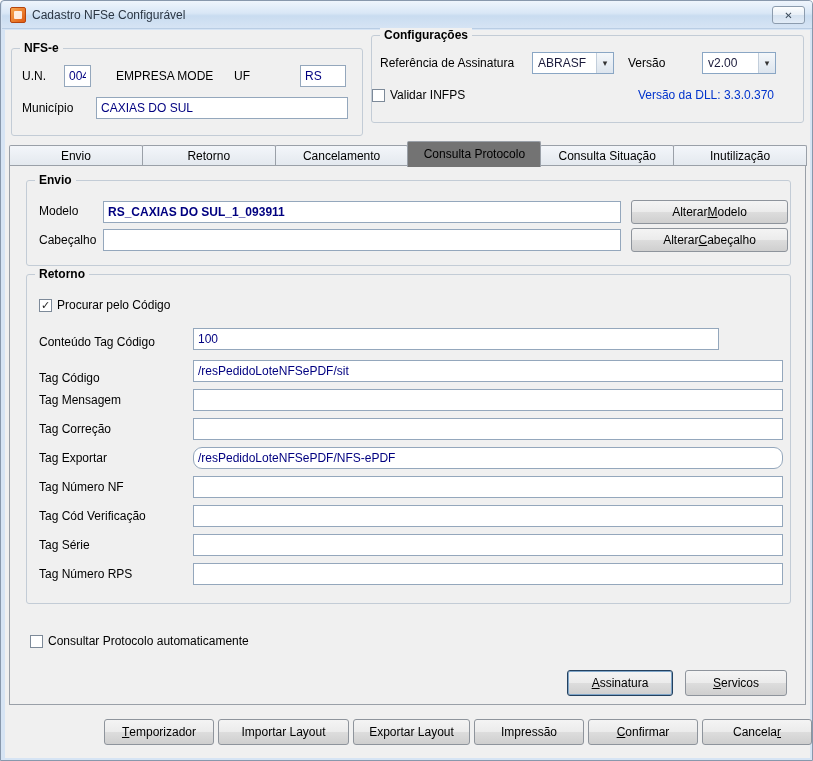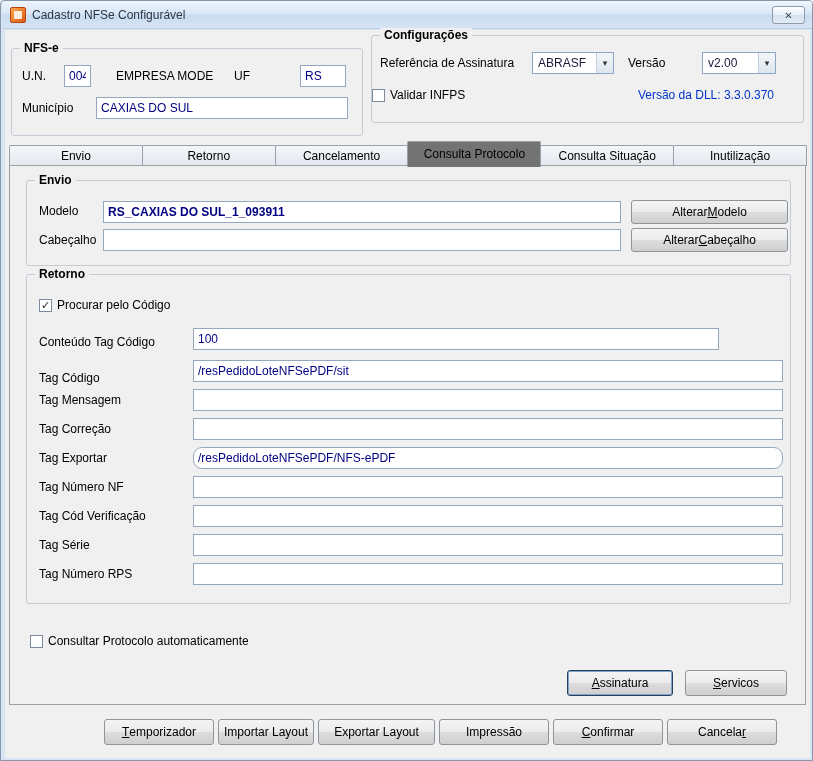--- a/index.html
+++ b/index.html
@@ -201,21 +201,21 @@
           <span>ervicos</span>
       </button>
     </div>
 
     <div class="bottom-row">
       <button class="btn" style="width:110px;">
         <span></span>
           <span class="hk">T</span>
           <span>emporizador</span>
       </button>
-      <button class="btn" style="width:96px;align-items:center;">
+      <button class="btn" style="width:131px;align-items:center;">
         <span>Importar Layout</span>
           <span class="hk"></span>
           <span></span>
       </button>
       <button class="btn" style="width:117px;">
         <span>Exportar Layout</span>
           <span class="hk"></span>
           <span></span>
       </button>
       <button class="btn" style="width:110px;">

